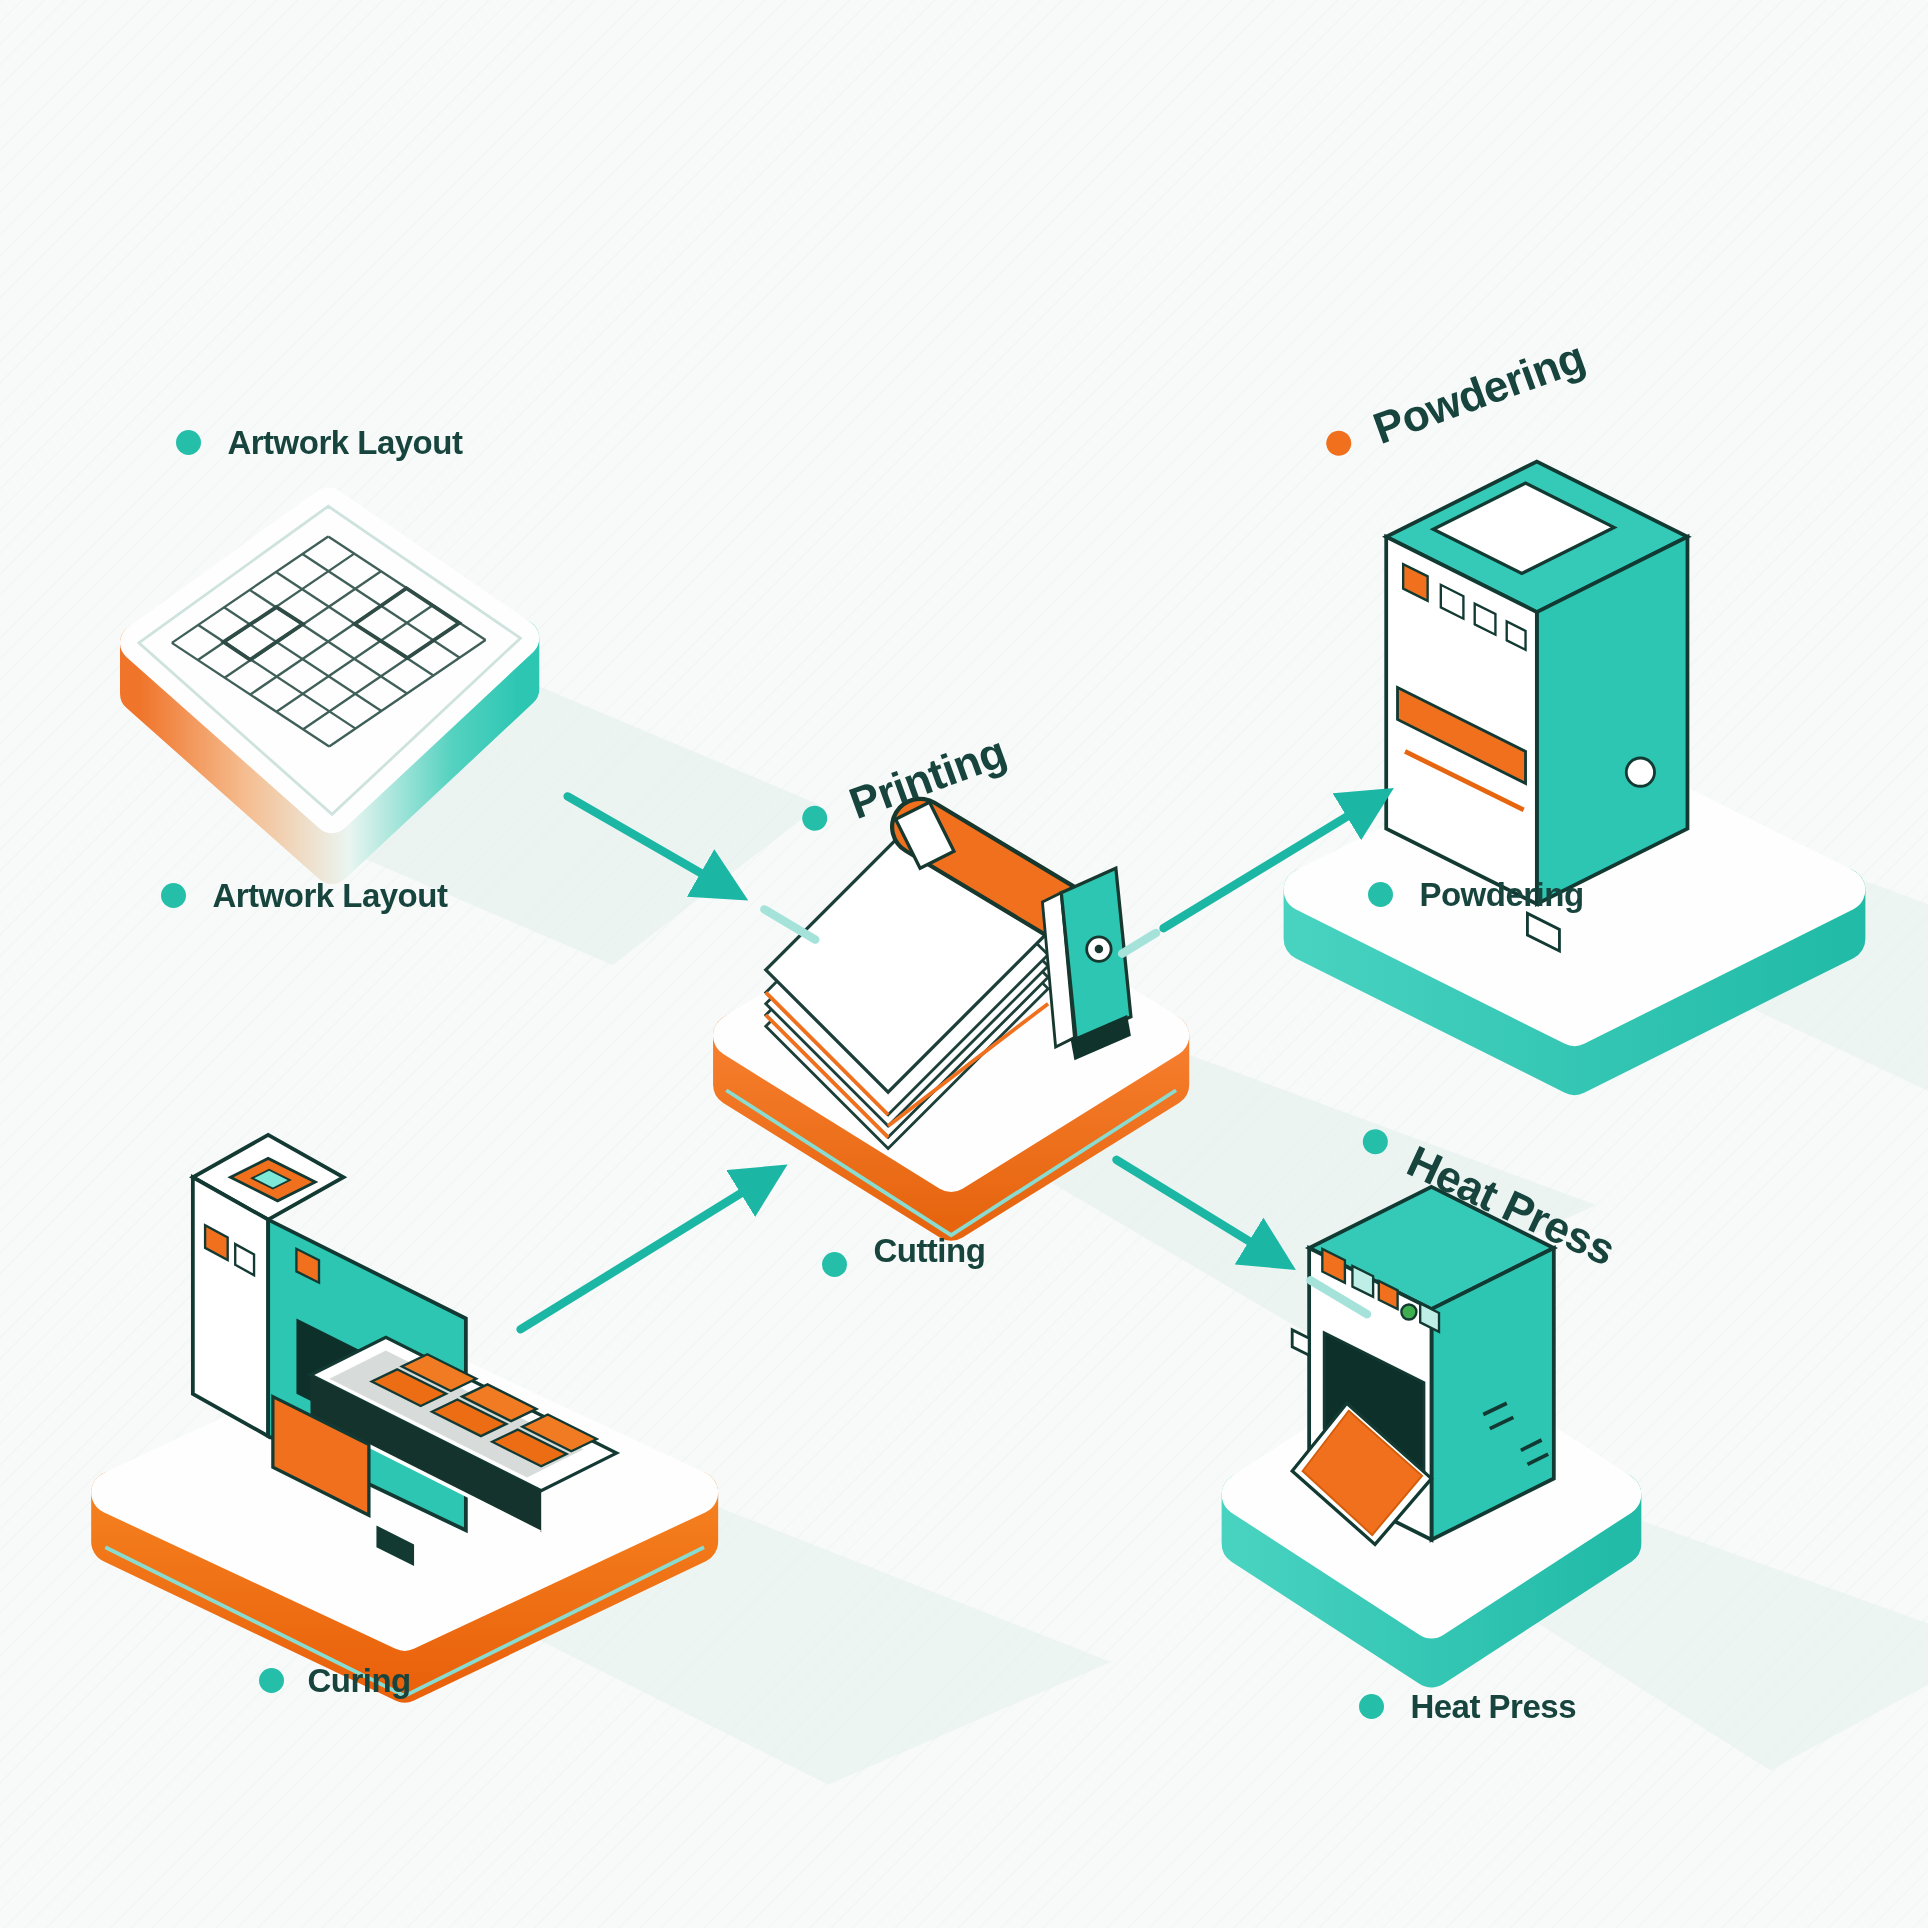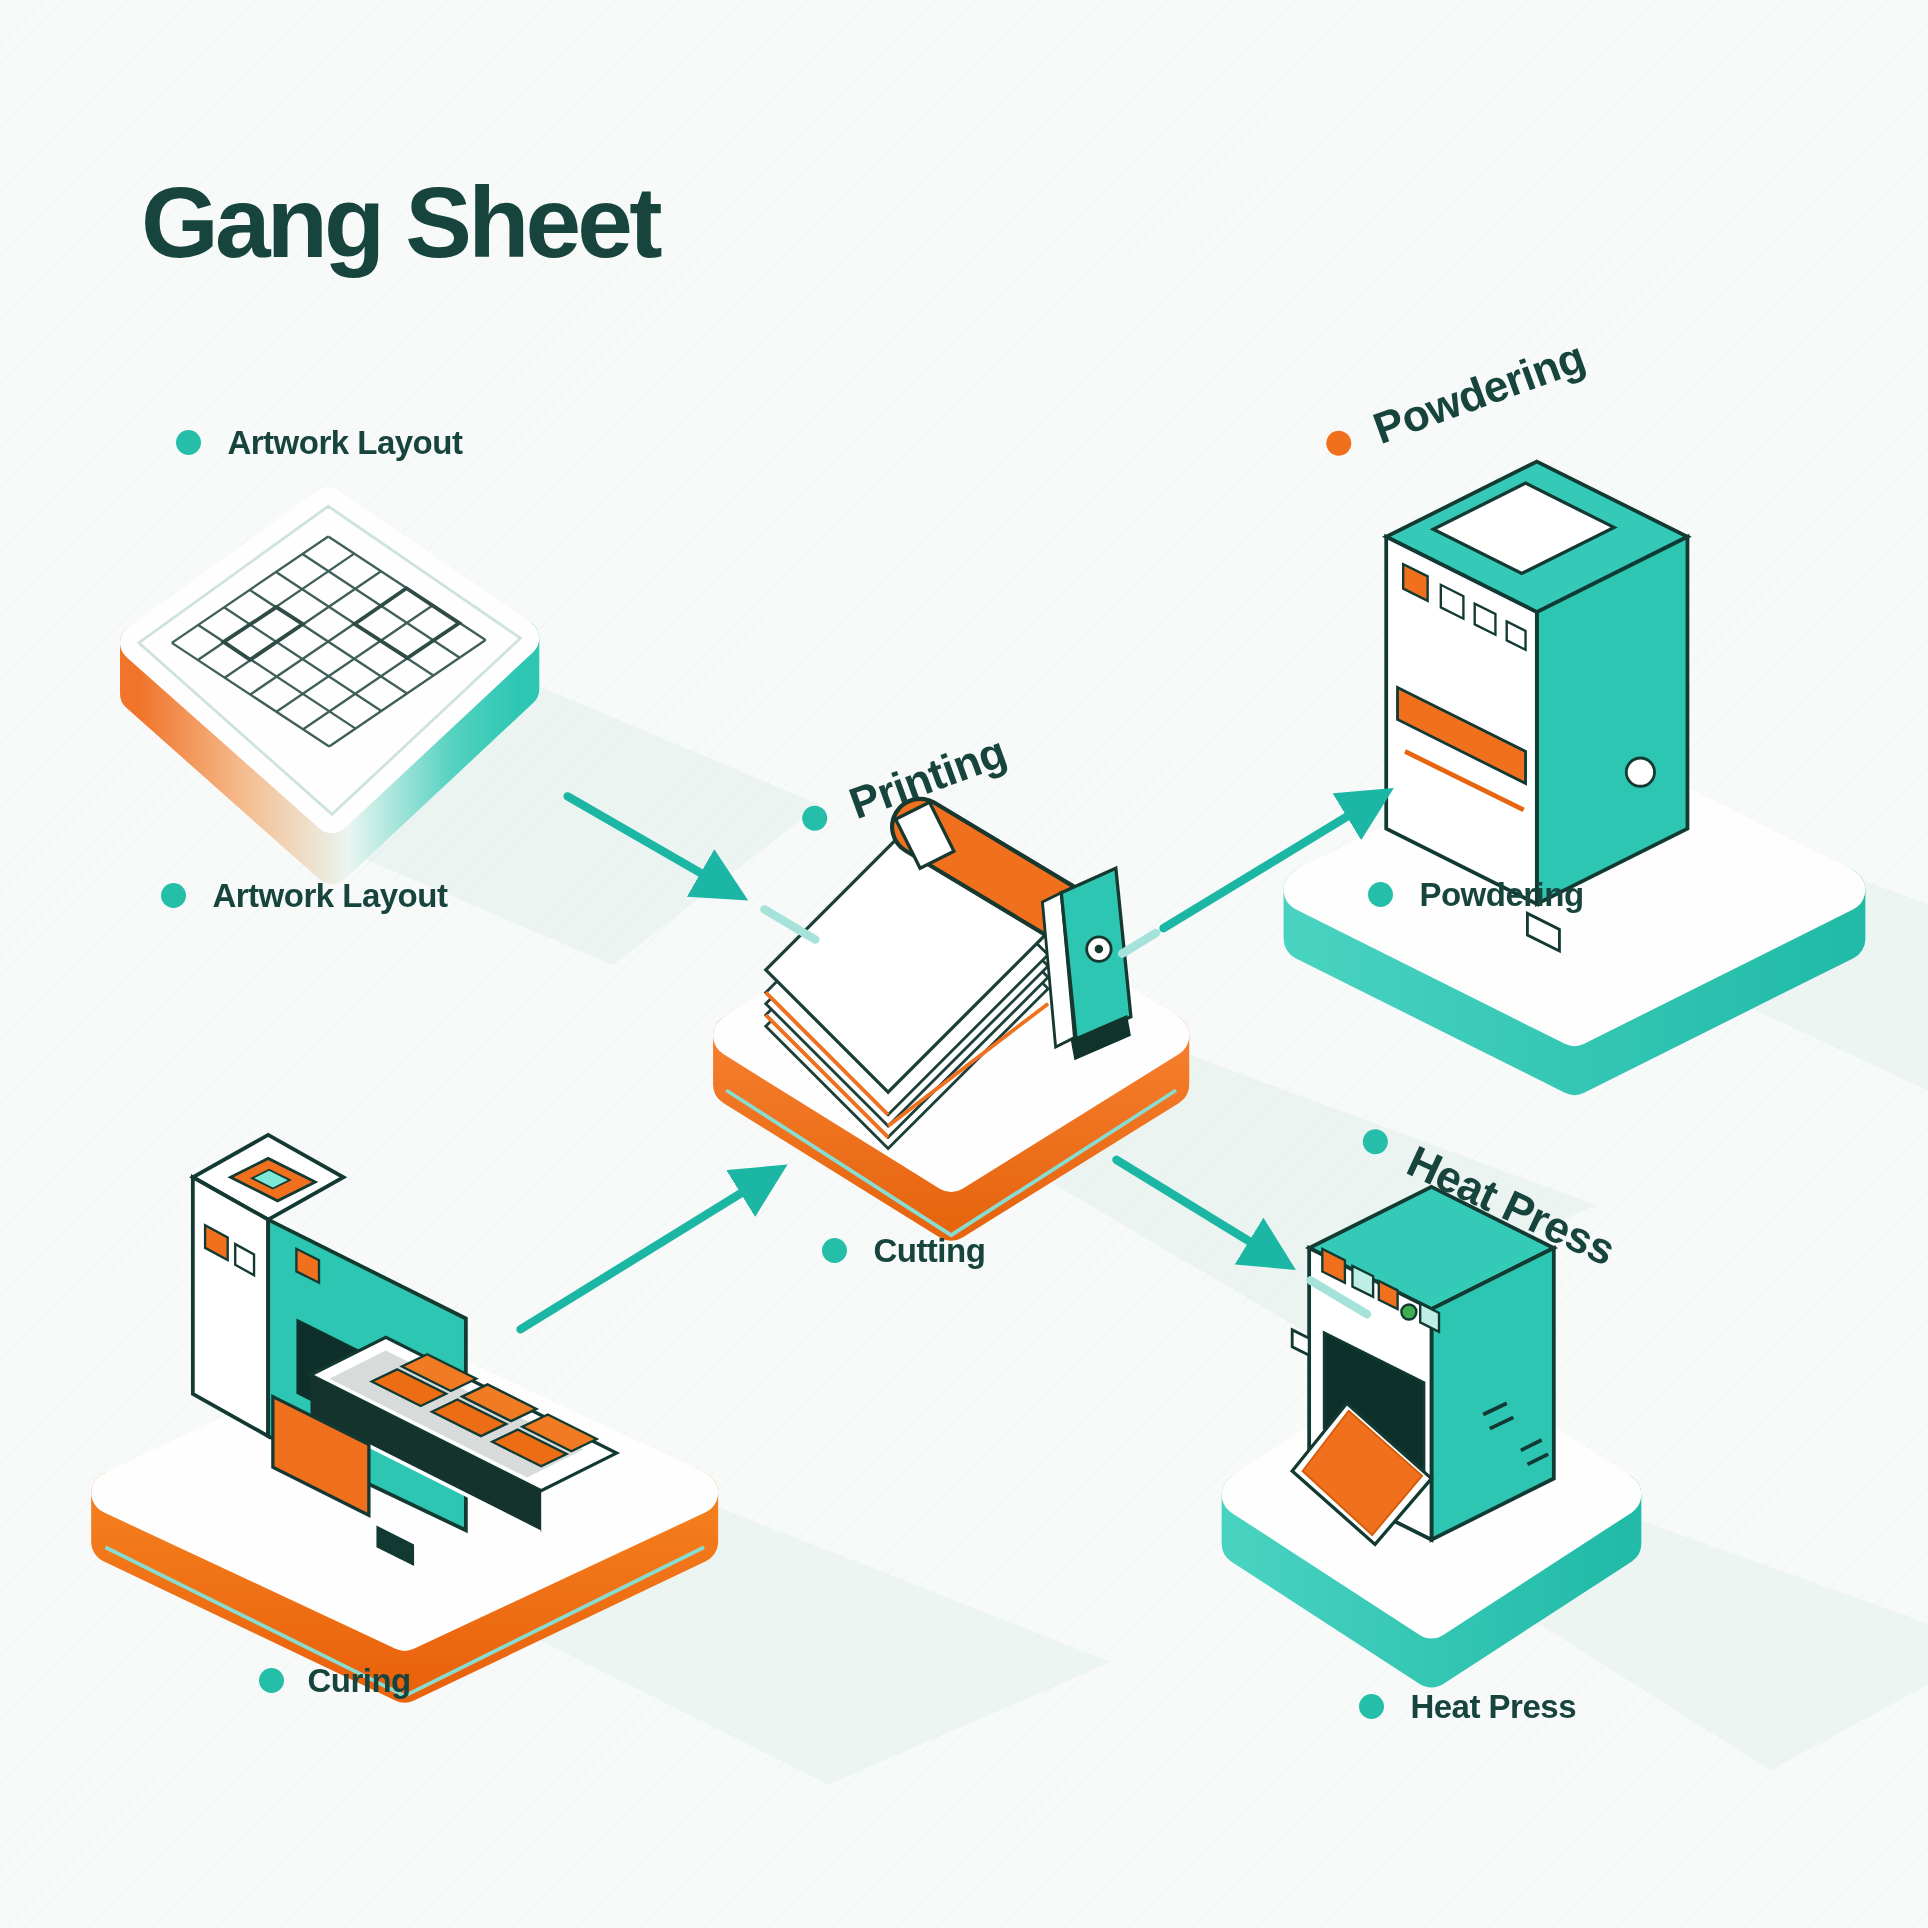--- a/index.html
+++ b/index.html
@@ -32,21 +32,20 @@
   .bullet--orange{background:#f1701d;}
   .scene{position:absolute;margin:0;padding:0;}
   .scene svg{overflow:visible;display:block;}
   .arrows{position:absolute;left:0;top:0;}
 </style>
 </head>
 <body>
 
 <div class="canvas">
 
-  <h1 class="title">Gang Sheet</h1>
 
   <figure class="scene" style="left:104px;top:494px;">
     <svg width="603" height="424" viewBox="0 0 640 450">
       <defs>
         <linearGradient id="sheetSide" x1="0" y1="0" x2="1" y2="0">
           <stop offset="0" stop-color="#f0742a"></stop>
           <stop offset="0.28" stop-color="#f5bd90"></stop>
           <stop offset="0.55" stop-color="#eaf5f1"></stop>
           <stop offset="0.82" stop-color="#55d2c0"></stop>
           <stop offset="1" stop-color="#2cc6b3"></stop>
@@ -286,21 +285,21 @@
   <div class="label" style="left:161px;top:869px;">
     <span class="bullet bullet--teal"></span>
     <span class="label-text">Artwork Layout</span>
   </div>
 
   <div class="label label--rotup" style="left:803px;top:796px;">
     <span class="bullet bullet--teal"></span>
     <span class="label-text">Printing</span>
   </div>
 
-  <div class="label" style="left:822px;top:1224px;">
+  <div class="label" style="left:822px;top:1224px;align-items:flex-end;">
     <span class="bullet bullet--teal"></span>
     <span class="label-text">Cutting</span>
   </div>
 
   <div class="label label--rotup" style="left:1327px;top:421px;">
     <span class="bullet bullet--orange"></span>
     <span class="label-text">Powdering</span>
   </div>
 
   <div class="label" style="left:1368px;top:868px;">

